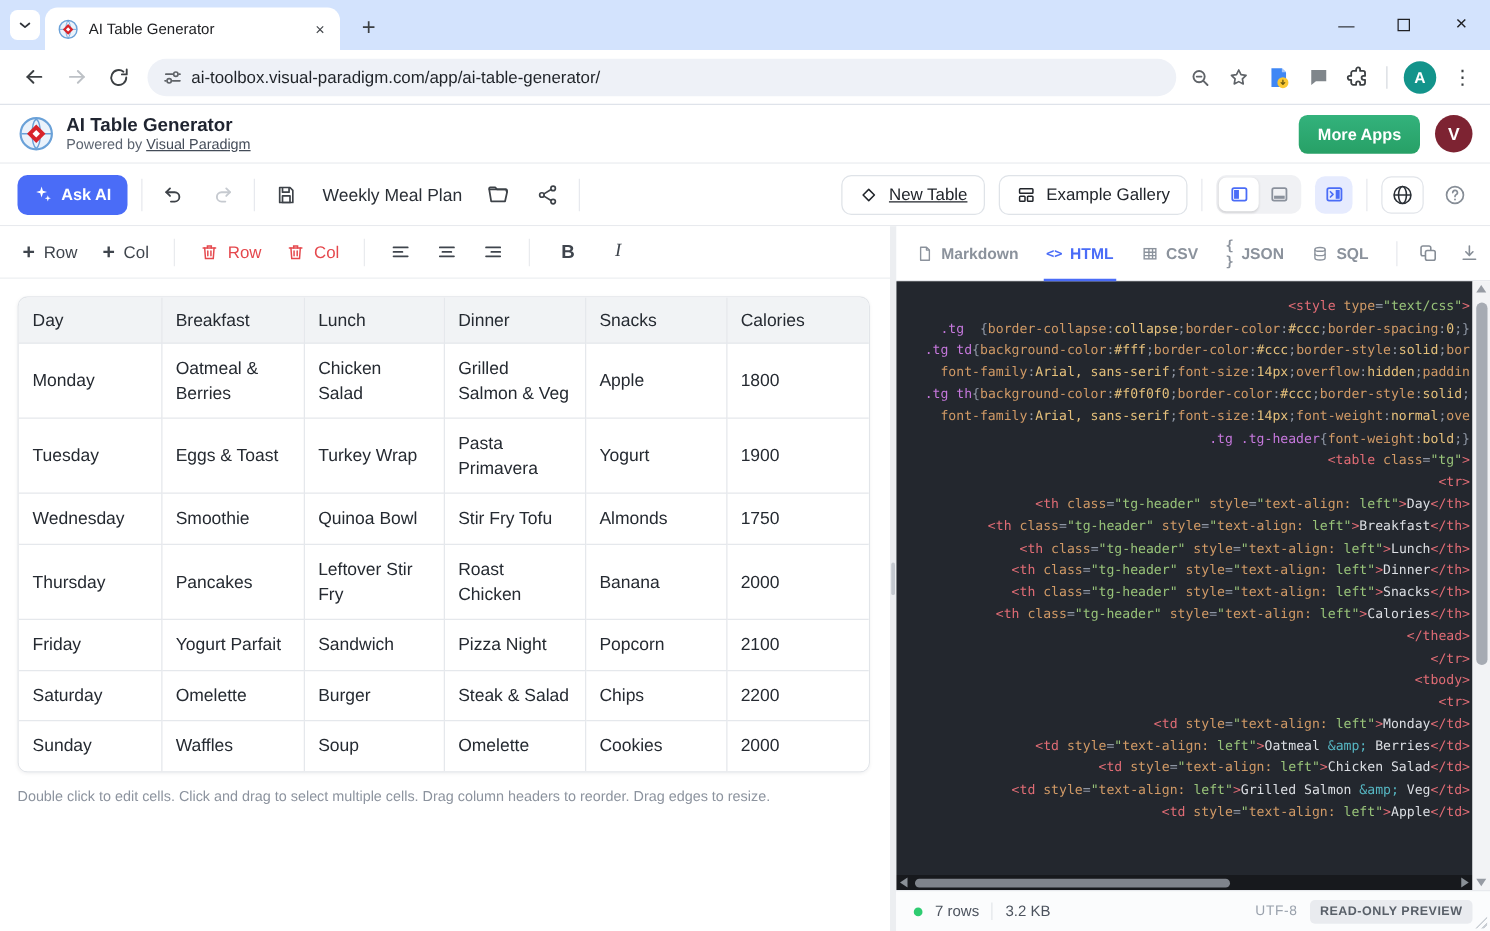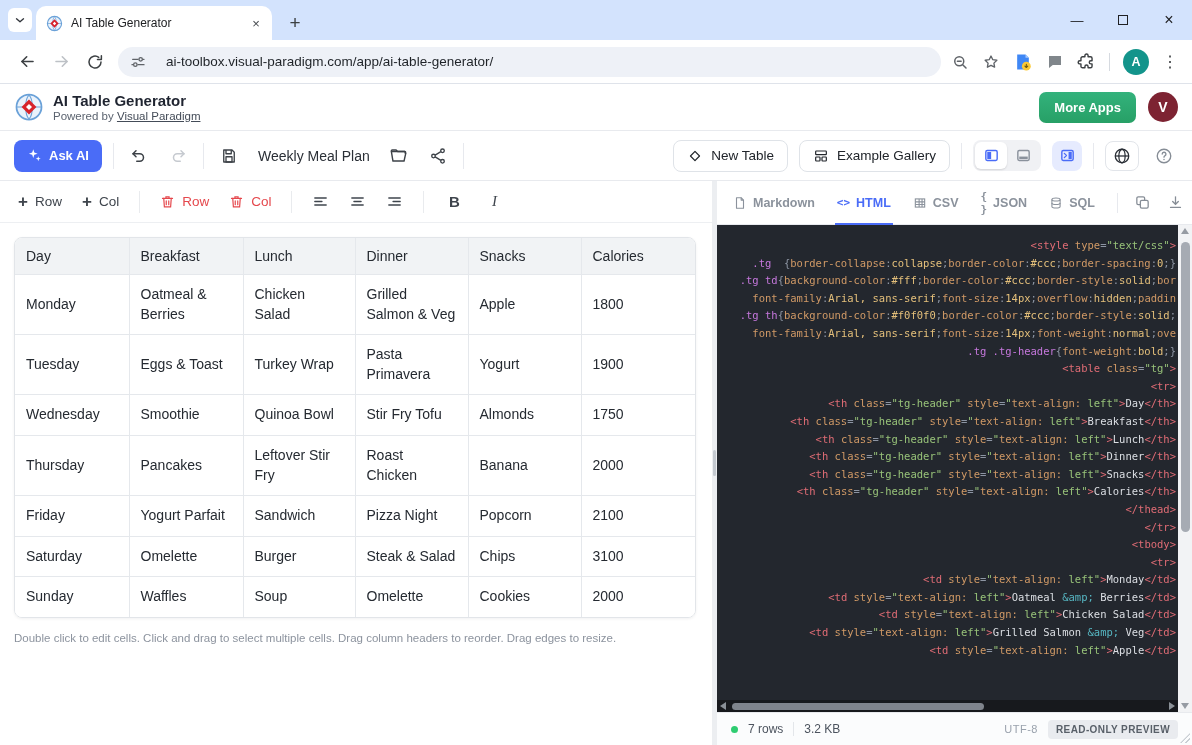--- a/index.html
+++ b/index.html
@@ -14,21 +14,21 @@
   .btab .ttl { flex:1; font-size:12px; color:#202124; white-space:nowrap; overflow:hidden; }
   .tab-close { width:16px; height:16px; border-radius:50%; display:flex; align-items:center; justify-content:center; font-size:13px; color:#45494e; }
   .newtab { width:26px; height:26px; margin:0 0 4px 10px; display:flex; align-items:center; justify-content:center; font-size:19px; color:#3c4043; }
   .winctl { position:absolute; right:0; top:0; height:40px; display:flex; align-items:center; }
   .wbtn { width:46px; height:40px; display:flex; align-items:center; justify-content:center; font-size:13px; color:#202124; }
   .wbtn .sq { width:10px; height:10px; border:1.4px solid #202124; }
 
   .addrrow { height:44px; background:#fff; display:flex; align-items:center; padding:0 10px; border-bottom:1px solid #dfe3ea; }
   .navbtn { width:34px; height:34px; display:flex; align-items:center; justify-content:center; color:#3c4043; }
   .navbtn.dis { color:#bdc1c6; }
-  .omnibox { flex:1; height:30px; margin:0 10px 0 6px; background:#eef1f7; border-radius:15px; display:flex; align-items:center; padding:0 12px; gap:20px; }
+  .omnibox { flex:1; height:30px; margin:0 10px 0 6px; background:#eef1f7; border-radius:15px; display:flex; align-items:center; padding:0 12px; gap:7px; }
   .omnibox .url { font-size:13.5px; color:#1f2328; }
   .aicons { display:flex; align-items:center; gap:13px; padding-right:4px; }
   .aicons .ic { color:#5f6368; display:flex; }
   .adiv { width:1px; height:18px; background:#d6dae0; }
   .chip-avatar { width:26px; height:26px; border-radius:50%; background:#13948b; color:#fff; font-size:12.5px; font-weight:bold; display:flex; align-items:center; justify-content:center; }
   .kebab { font-size:16px; color:#3c4043; letter-spacing:0; }
 
   
   .apphead { height:47px; background:#fff; border-bottom:1px solid #e8eaee; display:flex; align-items:center; padding:0 14px; }
   .brand { display:flex; align-items:center; gap:9px; }
@@ -280,21 +280,21 @@
   <span class="icbtn">
       <svg width="18" height="18" viewBox="0 0 24 24" fill="none" stroke="currentColor" stroke-width="1.8">
         <circle cx="18" cy="5" r="2.4"></circle>
         <circle cx="6" cy="12" r="2.4"></circle>
         <circle cx="18" cy="19" r="2.4"></circle>
         <path d="M8.2 10.8l7.6-4.6M8.2 13.2l7.6 4.6"></path>
       </svg>
     </span>
   <span class="tdiv"></span>
 
-  <button class="pillbtn" style="margin-left:auto;">
+  <button class="pillbtn" style="margin-left:auto;text-decoration:underline;">
     <span>
         <svg width="16" height="16" viewBox="0 0 24 24" fill="none" stroke="#21252b" stroke-width="1.8" stroke-linejoin="round">
           <rect x="7.2" y="7.2" width="9.6" height="9.6" transform="rotate(45 12 12)"></rect>
         </svg>
       </span>
     <span>New Table</span>
   </button>
   <button class="pillbtn">
     <span>
         <svg width="16" height="16" viewBox="0 0 24 24" fill="none" stroke="#21252b" stroke-width="1.8">
@@ -457,21 +457,21 @@
                 <td>Pizza Night</td>
                 <td>Popcorn</td>
                 <td>2100</td>
               </tr>
               <tr>
                 <td>Saturday</td>
                 <td>Omelette</td>
                 <td>Burger</td>
                 <td>Steak &amp; Salad</td>
                 <td>Chips</td>
-                <td>3100</td>
+                <td>2200</td>
               </tr>
               <tr>
                 <td>Sunday</td>
                 <td>Waffles</td>
                 <td>Soup</td>
                 <td>Omelette</td>
                 <td>Cookies</td>
                 <td>2000</td>
               </tr>
             </tbody>

